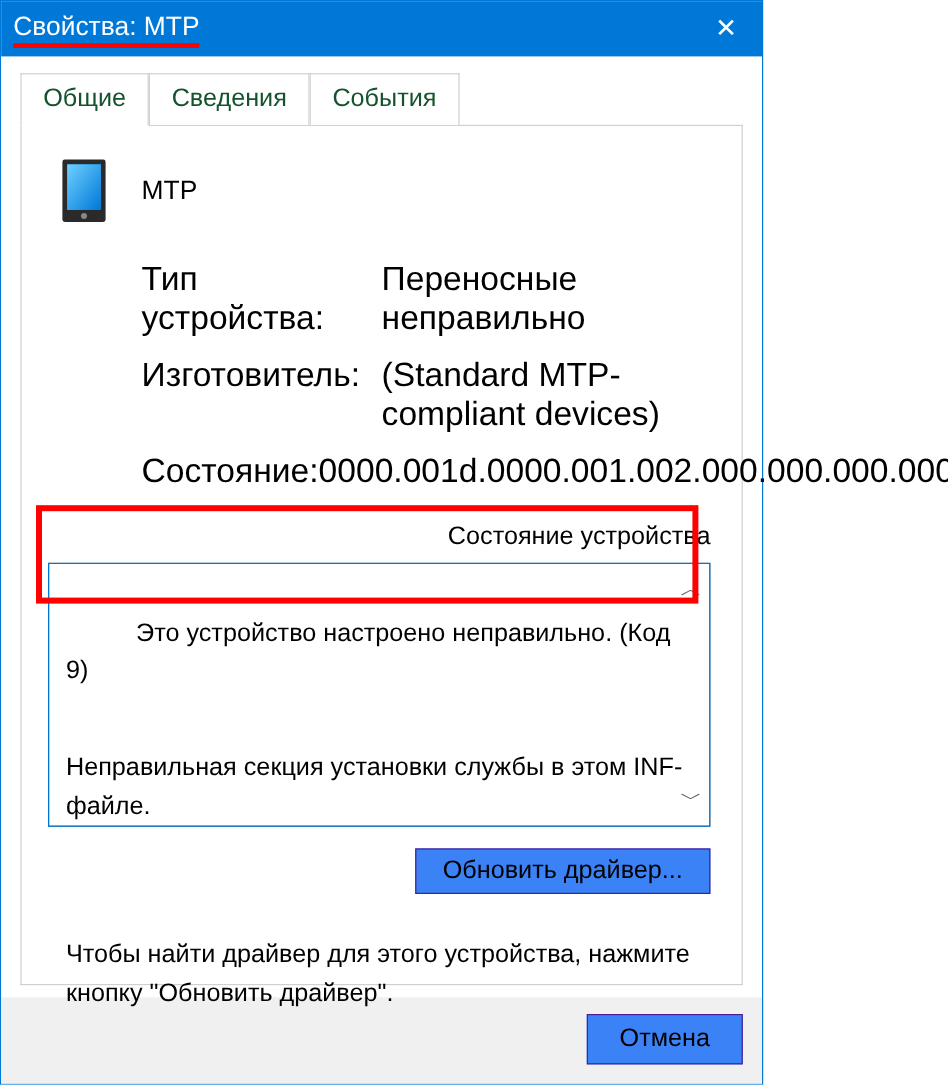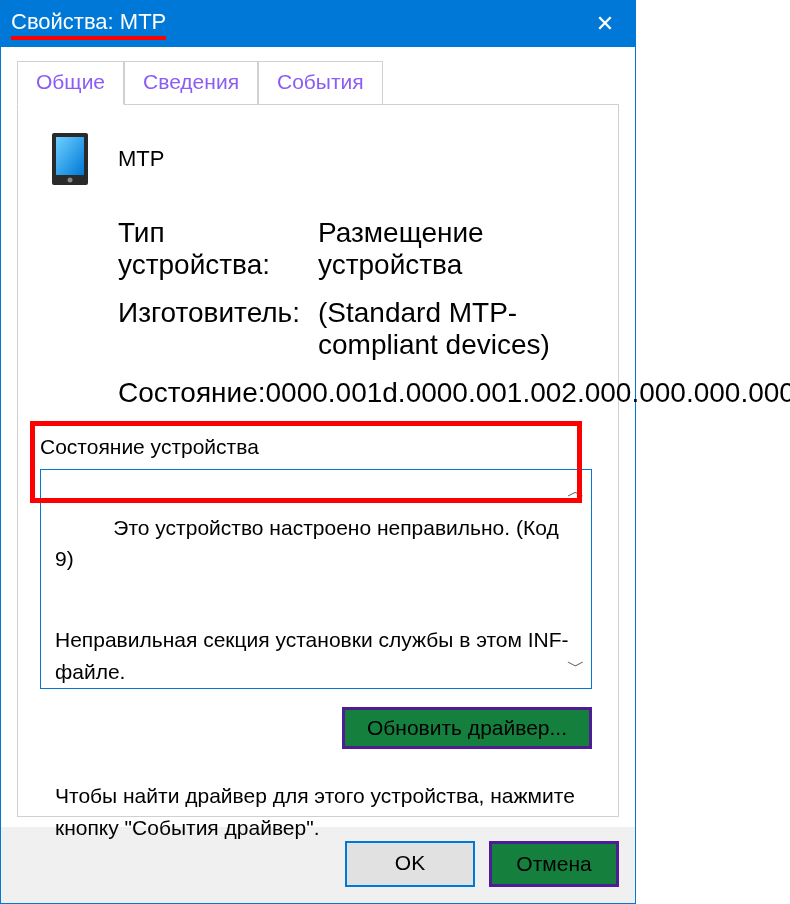--- a/index.html
+++ b/index.html
@@ -55,21 +55,21 @@
   }
   .tabs {
     display: flex;
     border-bottom: 1px solid #d0d0d0;
     margin-left: 6px;
     margin-right: 6px;
   }
   .tab {
     padding: 8px 18px 10px 18px;
     font-size: 21px;
-    color: #8b5cf6;
+    color: #14532d;
     border: 1px solid #d0d0d0;
     border-bottom: none;
     background: #ffffff;
     margin-right: 0;
     position: relative;
     cursor: pointer;
   }
   .tab.active {
     background: #ffffff;
     border-bottom: 1px solid #ffffff;
@@ -126,20 +126,21 @@
     right: 10px;
     height: 82px;
     border: 5px solid #ff0000;
     pointer-events: none;
     z-index: 5;
   }
   .status-label {
     font-size: 21px;
     margin-bottom: 10px;
     margin-left: 0;
+    text-align: right;
   }
   .status-text {
     border: 1px solid #7a7a7a;
     background: #ffffff;
     padding: 10px 14px;
     font-size: 21px;
     line-height: 1.5;
     height: 220px;
     position: relative;
     outline: 1px solid #0078d7;
@@ -155,22 +156,22 @@
     font-size: 18px;
   }
   .scroll-caret.up { top: 8px; }
   .scroll-caret.down { bottom: 8px; }
   .update-row {
     display: flex;
     justify-content: flex-end;
     margin-top: 18px;
   }
   .btn {
-    border: 3px solid #4c1d95;
-    background: #15803d;
+    border: 1px solid #4c1d95;
+    background: #3b82f6;
     font-size: 21px;
     padding: 6px 22px;
     cursor: pointer;
     min-width: 120px;
     text-align: center;
   }
   .footer {
     display: flex;
     justify-content: flex-end;
     gap: 14px;
@@ -220,56 +221,53 @@
               <stop offset="1" stop-color="#0078d7"></stop>
             </linearGradient>
           </defs>
         </svg>
         <div class="device-name">MTP</div>
       </div>
 
       <div class="props">
         <div class="prop-row">
           <div class="prop-label">Тип устройства:</div>
-          <div class="prop-value">Размещение устройства</div>
+          <div class="prop-value">Переносные неправильно</div>
         </div>
         <div class="prop-row">
           <div class="prop-label">Изготовитель:</div>
           <div class="prop-value">(Standard MTP-compliant devices)</div>
         </div>
         <div class="prop-row">
           <div class="prop-label">Состояние:</div>
           <div class="prop-value">0000.001d.0000.001.002.000.000.000.000</div>
         </div>
       </div>
 
       <div class="status-group">
         <div class="status-box-outline"></div>
         <div class="status-label">Состояние устройства</div>
         <div class="status-text">
           <span>Это устройство настроено неправильно. (Код 9)</span>
           <span class="line2">Неправильная секция установки службы в этом INF-файле.</span>
-          <span class="line3">Чтобы найти драйвер для этого устройства, нажмите кнопку "События драйвер".</span>
+          <span class="line3">Чтобы найти драйвер для этого устройства, нажмите кнопку "Обновить драйвер".</span>
           <span class="scroll-caret up">︿</span>
           <span class="scroll-caret down">﹀</span>
         </div>
       </div>
 
       <div class="update-row">
         <div class="btn">
           <span>Обновить драйвер...</span>
         </div>
       </div>
 
     </div>
 
   </div>
 
   <div class="footer">
-    <div class="btn ok">
-      <span>OK</span>
-    </div>
     <div class="btn">
       <span>Отмена</span>
     </div>
   </div>
 
 </div>
 
 </body></html>

